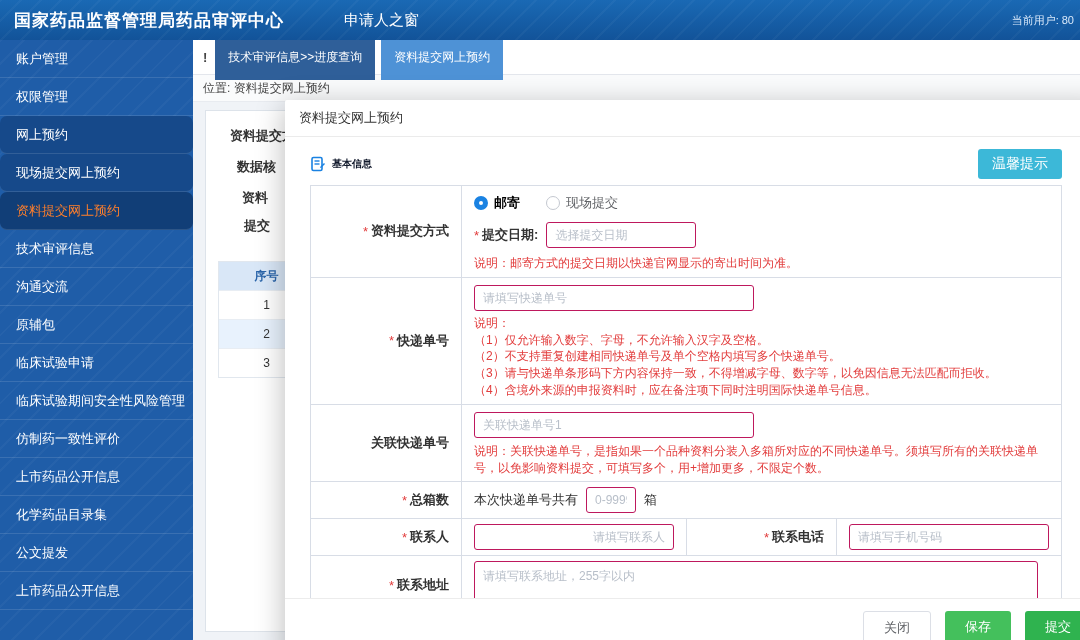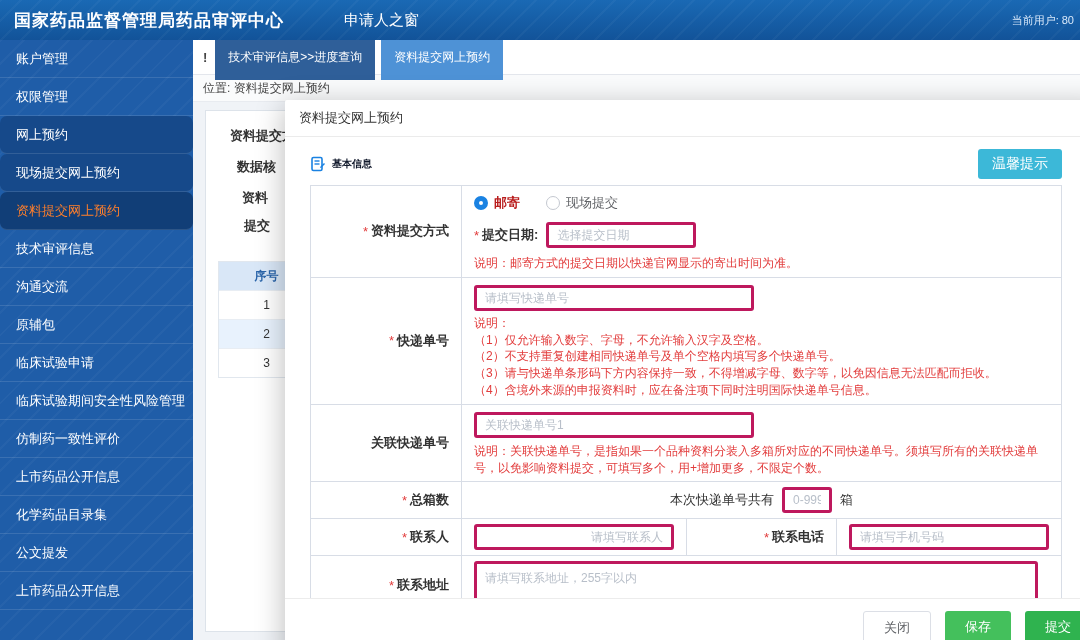--- a/index.html
+++ b/index.html
@@ -55,37 +55,37 @@
   .tip-btn{margin-left:auto;background:#3cb8d8;color:#fff;font-size:14px;padding:6px 14px;border:none;border-radius:3px;cursor:pointer;}
 
   .form{border:1px solid #d8dde6;}
   .frow{display:flex;border-bottom:1px solid #d8dde6;}
   .frow:last-child{border-bottom:none;}
   .flabel{width:150px;min-width:150px;box-sizing:border-box;display:flex;align-items:center;justify-content:flex-end;
     padding:5px 12px 5px 4px;font-size:13px;font-weight:bold;color:#333;}
   .fcontent{flex:1;border-left:1px solid #d8dde6;padding:5px 12px;box-sizing:border-box;}
   .req{color:#e23c3c;margin-right:3px;font-weight:normal;}
 
-  .inp{height:26px;border:3px solid #be185d;border-radius:3px;padding:0 8px;font-size:12px;color:#333;
+  .inp{height:26px;border:1px solid #be185d;border-radius:3px;padding:0 8px;font-size:12px;color:#333;
     box-sizing:border-box;outline:none;background:#fff;}
   .inp::placeholder{color:#b8bfc9;}
   textarea.inp{height:44px;padding:6px 8px;resize:none;width:98%;font-family:"Liberation Sans","DejaVu Sans",sans-serif;}
 
   .radio-line{display:flex;align-items:center;gap:26px;padding:3px 0;}
   .radio{display:flex;align-items:center;gap:6px;font-size:13px;cursor:pointer;}
   .radio .dot{width:14px;height:14px;border-radius:50%;border:1px solid #c4c8d0;background:#fff;box-sizing:border-box;}
   .radio.selected .dot{border:5px solid #1a82e2;}
   .radio .lbl{color:#606266;}
-  .radio.selected .lbl{color:#b91c1c;font-weight:bold;}
+  .radio.selected .lbl{color:#000000;font-weight:bold;}
 
   .date-line{display:flex;align-items:center;margin-top:7px;font-size:13px;font-weight:bold;color:#333;}
   .date-line .inp{margin-left:8px;width:150px;font-weight:normal;}
   .note{color:#e23c3c;font-size:12px;margin-top:7px;line-height:1.4;}
   .notes{color:#e23c3c;font-size:12px;margin-top:4px;line-height:1.4;}
-  .inline{display:flex;align-items:center;gap:8px;font-size:13px;color:#333;justify-content:center;}
+  .inline{display:flex;align-items:center;gap:8px;font-size:13px;color:#333;}
 
   .lbl2{border-left:1px solid #d8dde6;}
   .modal-footer{position:absolute;left:0;right:0;top:498px;height:64px;box-sizing:border-box;background:#fff;
     border-top:1px solid #ececec;display:flex;justify-content:flex-end;align-items:flex-start;gap:14px;padding:12px 16px 0 0;}
   .btn{font-size:13px;padding:7px 20px;border-radius:3px;cursor:pointer;border:1px solid transparent;white-space:nowrap;}
   .btn-close{background:#fff;border-color:#dcdfe6;color:#606266;}
   .btn-save{background:#44c05c;color:#fff;border:none;}
   .btn-submit{background:#2fb34f;color:#fff;border:none;}
 </style>
 </head>

